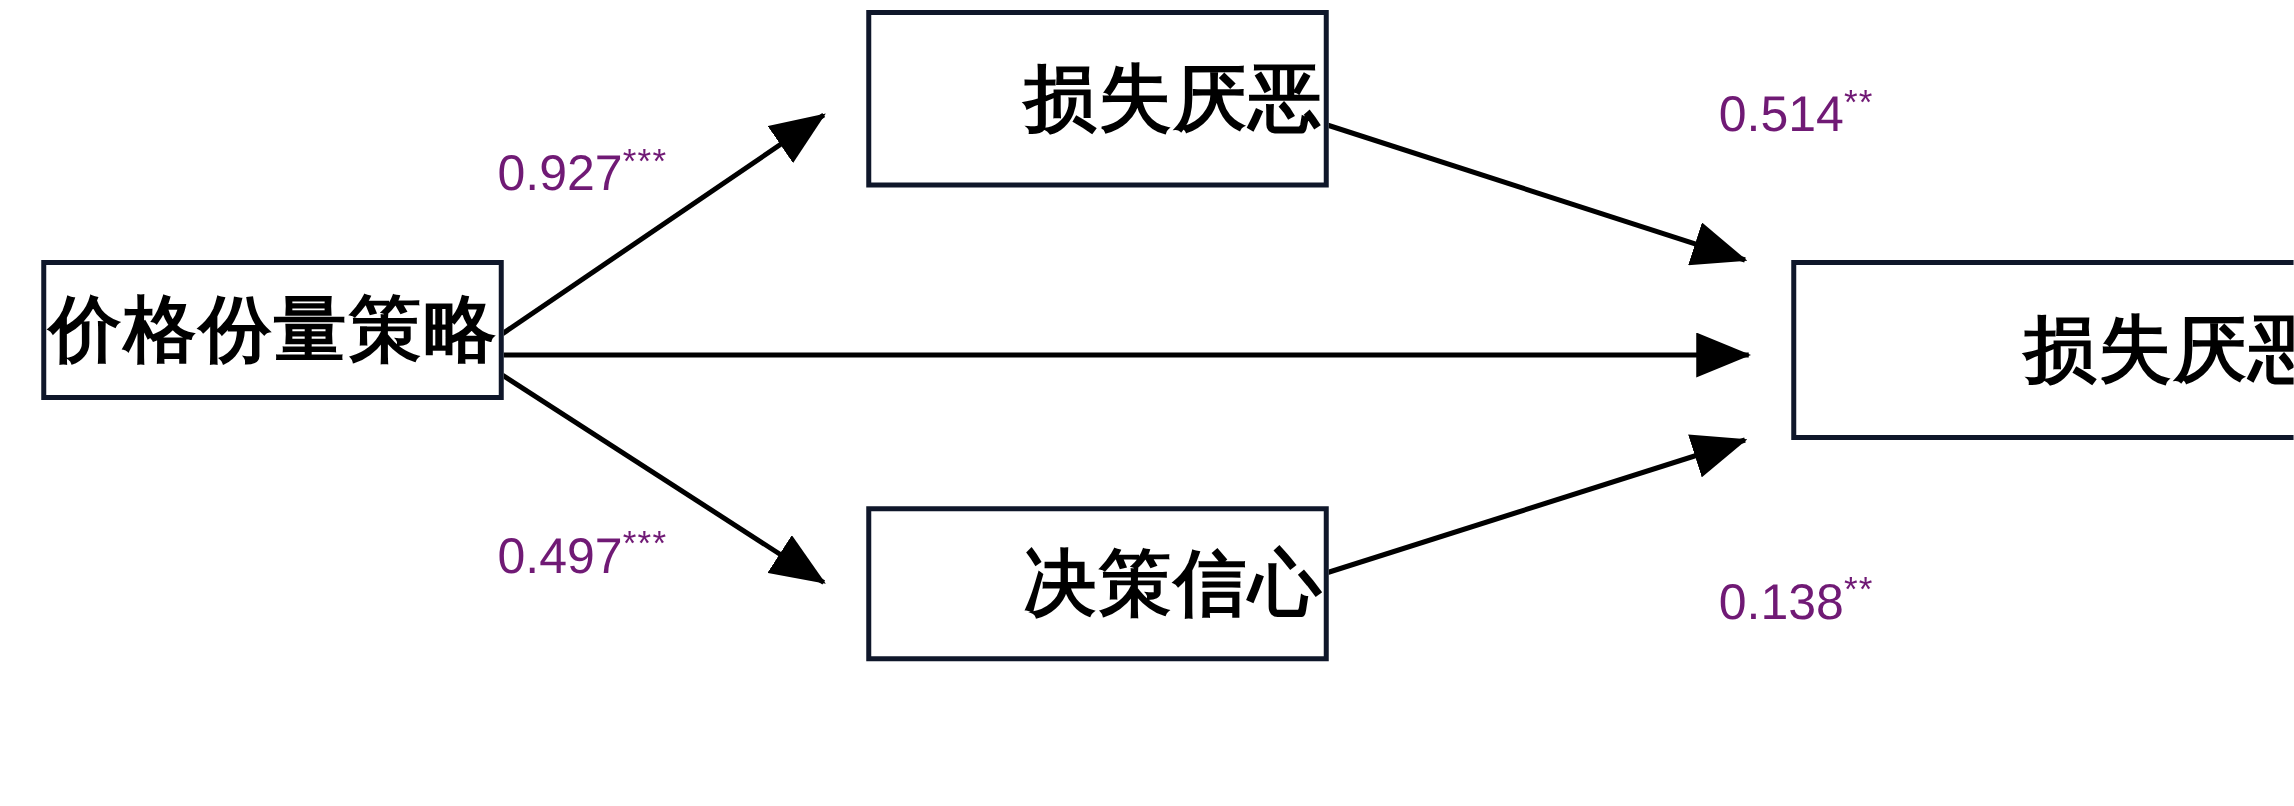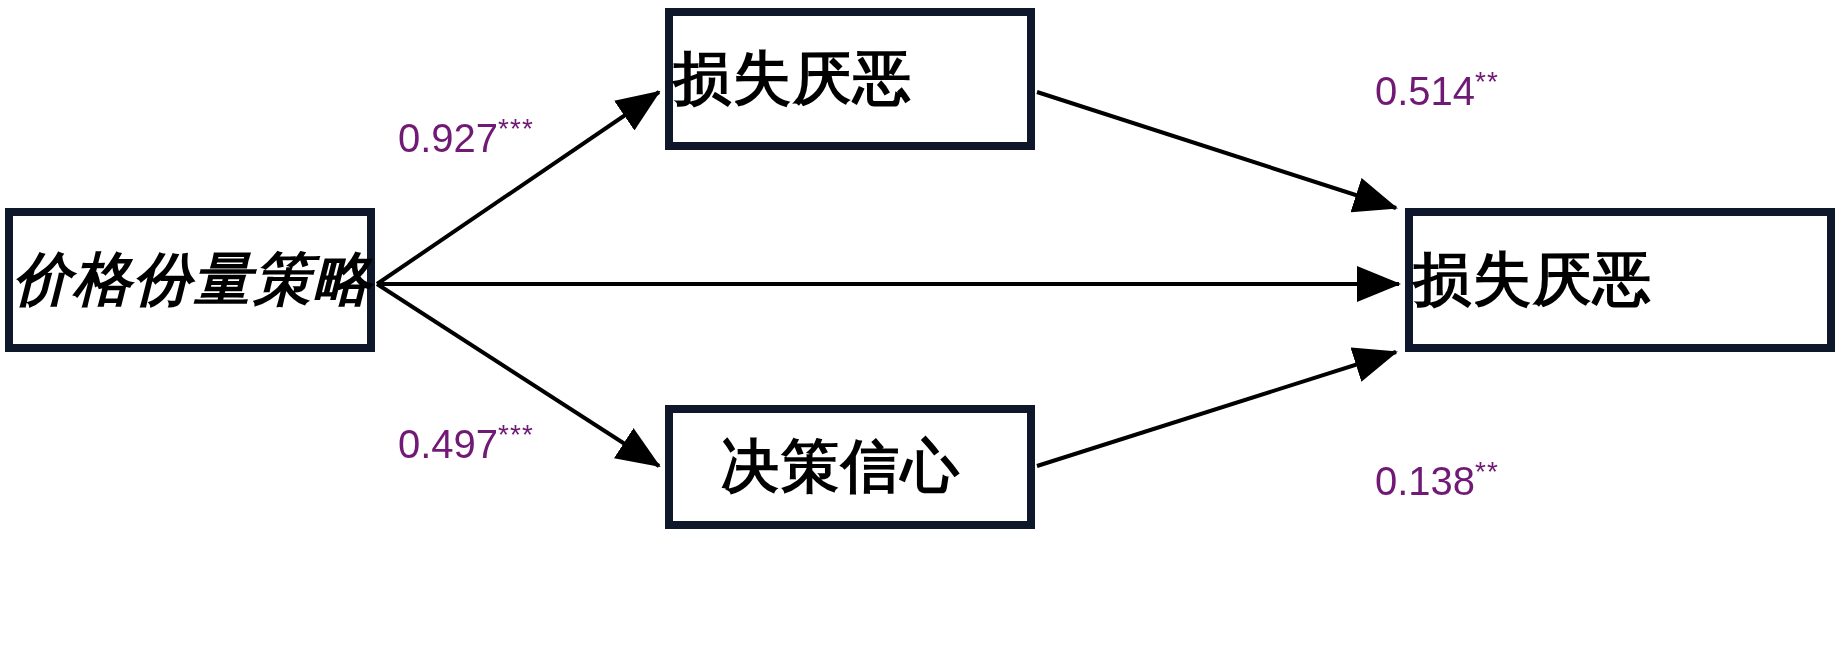--- a/index.html
+++ b/index.html
@@ -21,24 +21,25 @@
     position: absolute;
     left: 0;
     top: 0;
     width: 1835px;
     height: 645px;
   }
   .node-box {
     position: absolute;
     box-sizing: border-box;
     background: #ffffff;
-    border: 8px solid #0f172a;
+    border: 4px solid #0f172a;
     display: flex;
     align-items: center;
-    justify-content: flex-start;
+    justify-content: flex-end;
+    margin-left: 28px;
   }
   .node-label {
     font-family: "Liberation Serif", "DejaVu Serif", serif;
     font-size: 58px;
     font-weight: 700;
     color: #000000;
     letter-spacing: 2px;
     line-height: 1;
     white-space: nowrap;
   }
@@ -50,21 +51,21 @@
     color: #701a75;
     white-space: nowrap;
     line-height: 1;
   }
   .edge-label .stars {
     font-size: 28px;
     vertical-align: 14px;
     letter-spacing: 1px;
   }
   
-  #node-iv      { left: 5px;    top: 208px; width: 370px; height: 144px; font-style: italic; }
+  #node-iv      { left: 5px;    top: 208px; width: 370px; height: 112px; }
   #node-med-1   { left: 665px;  top: 8px;   width: 370px; height: 142px; }
   #node-med-2   { left: 665px;  top: 405px; width: 370px; height: 124px; padding-left: 48px; }
   #node-dv      { left: 1405px; top: 208px; width: 430px; height: 144px; }
   
   #label-a1 { left: 398px;  top: 115px; }
   #label-b1 { left: 1375px; top: 68px;  }
   #label-c  { left: 918px;  top: 228px; }
   #label-a2 { left: 398px;  top: 421px; }
   #label-b2 { left: 1375px; top: 458px; }
 </style>

